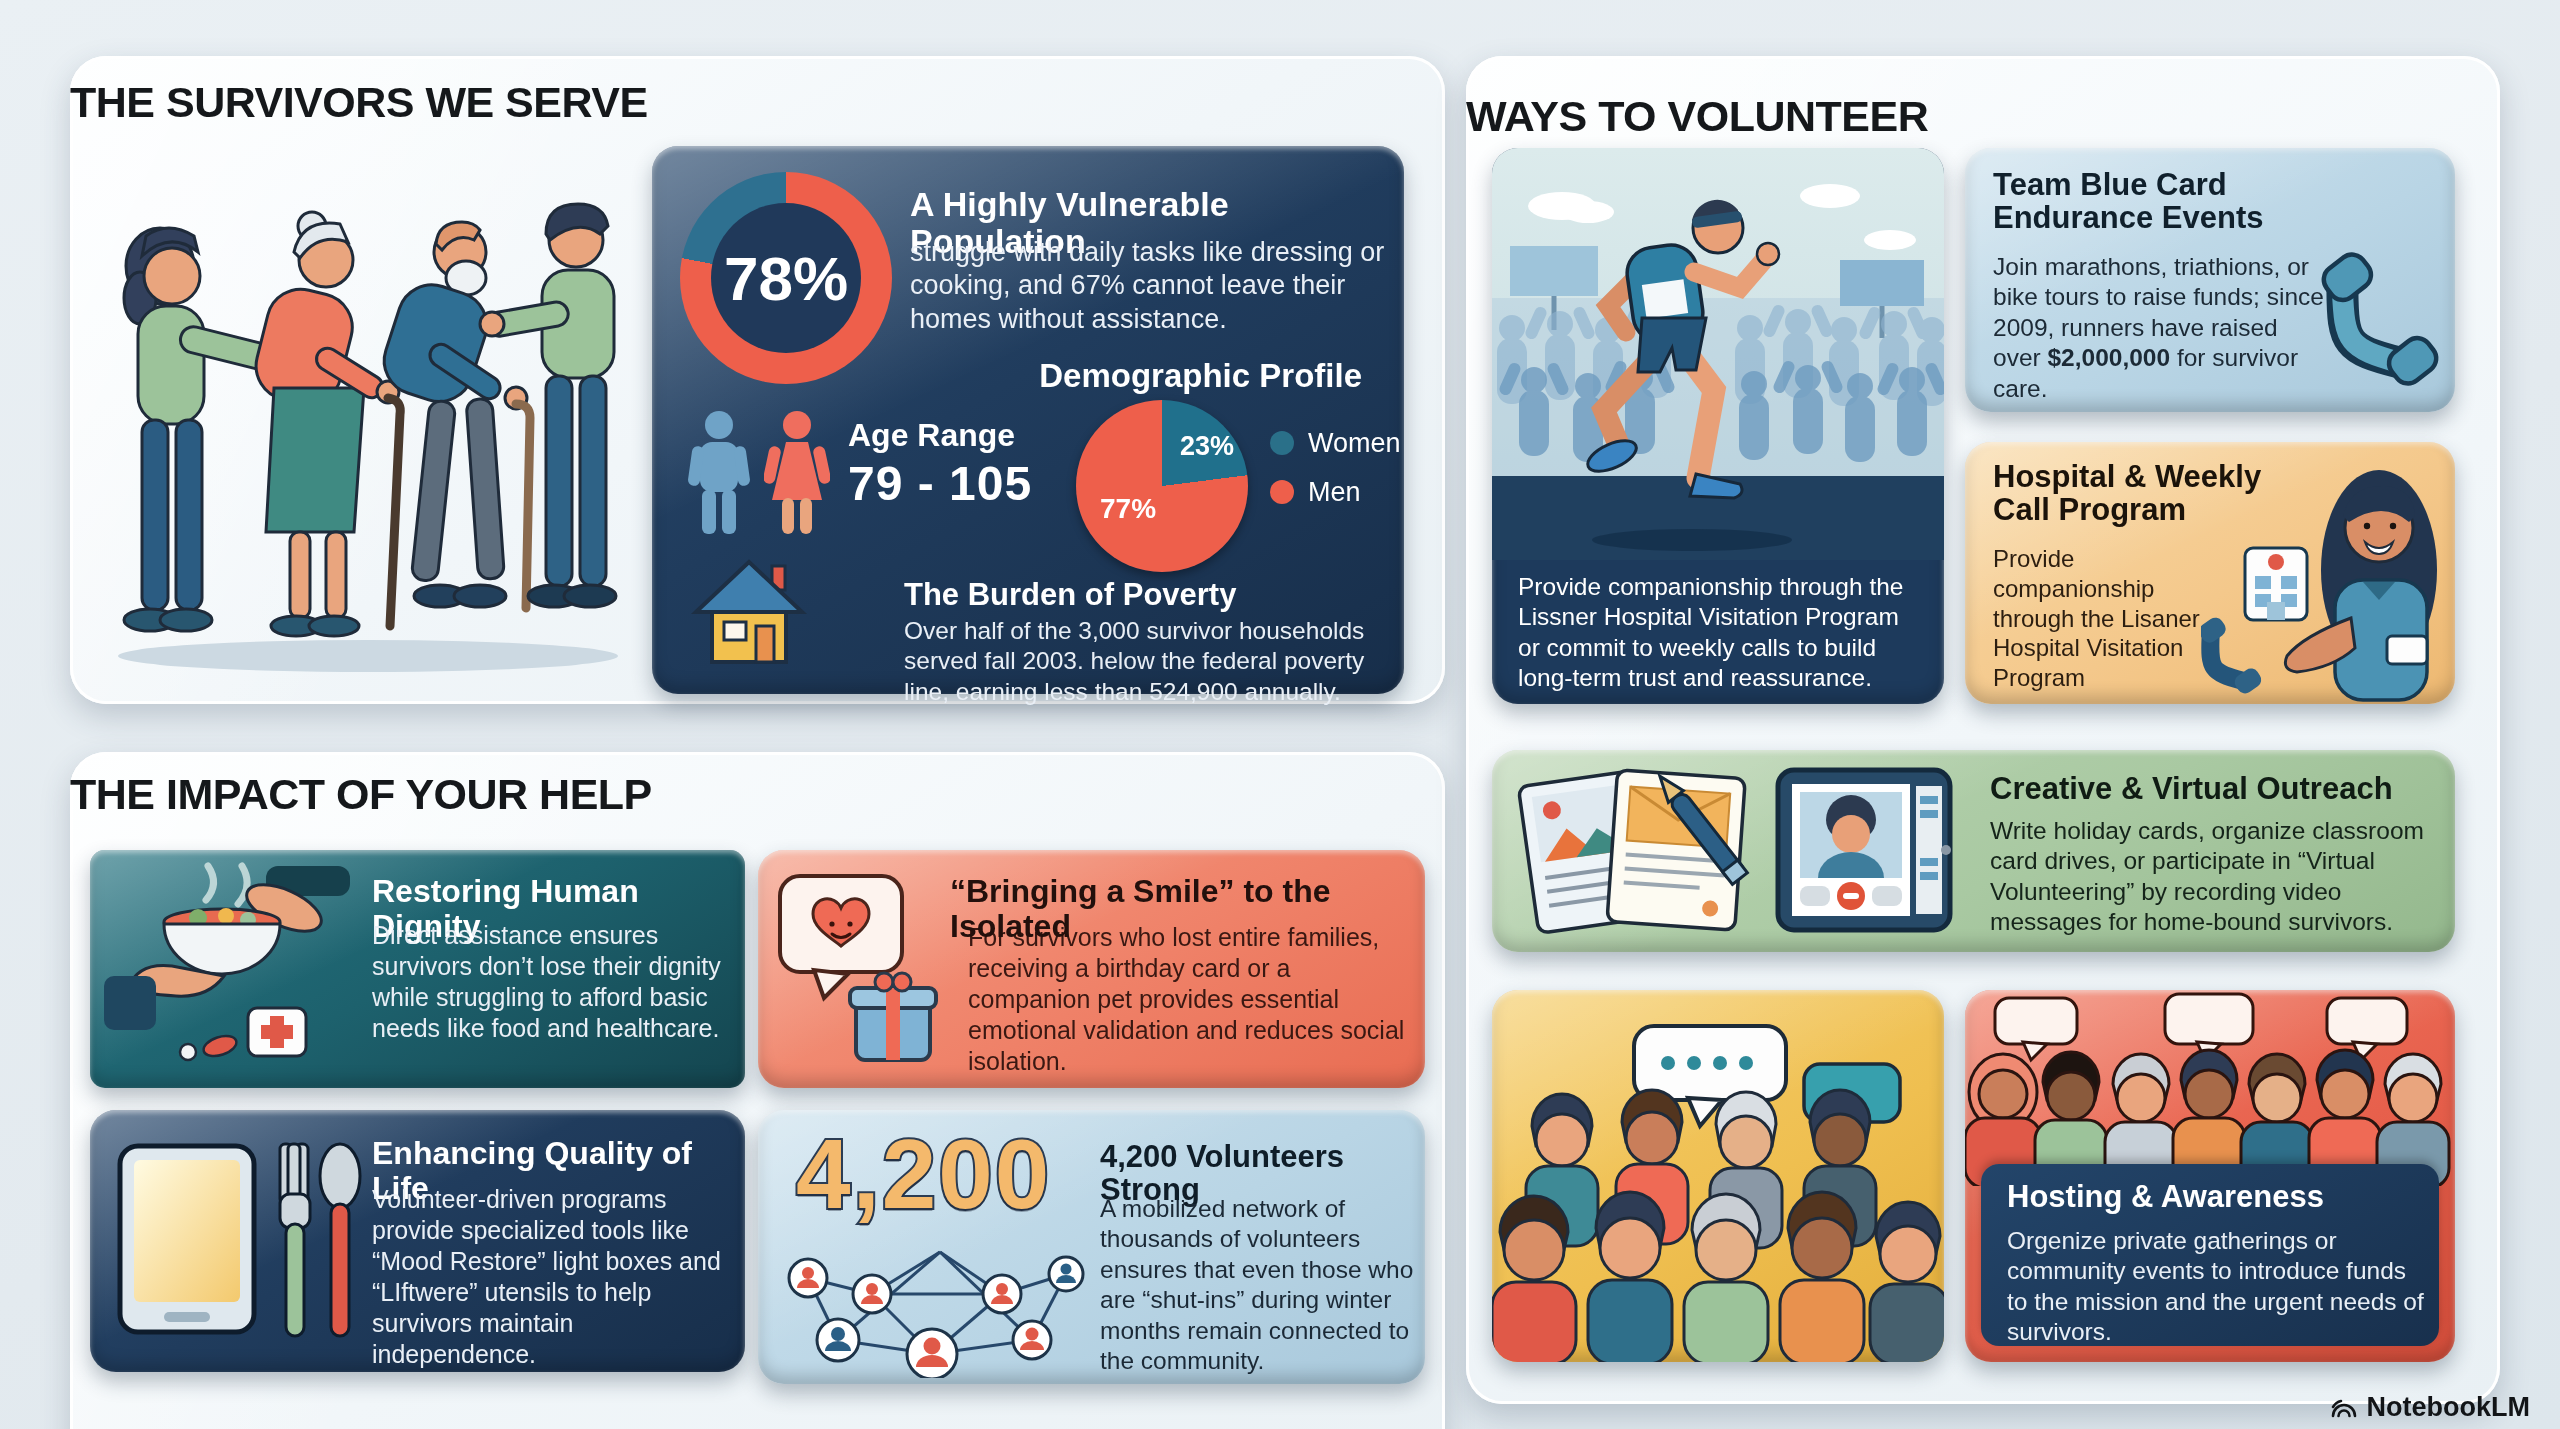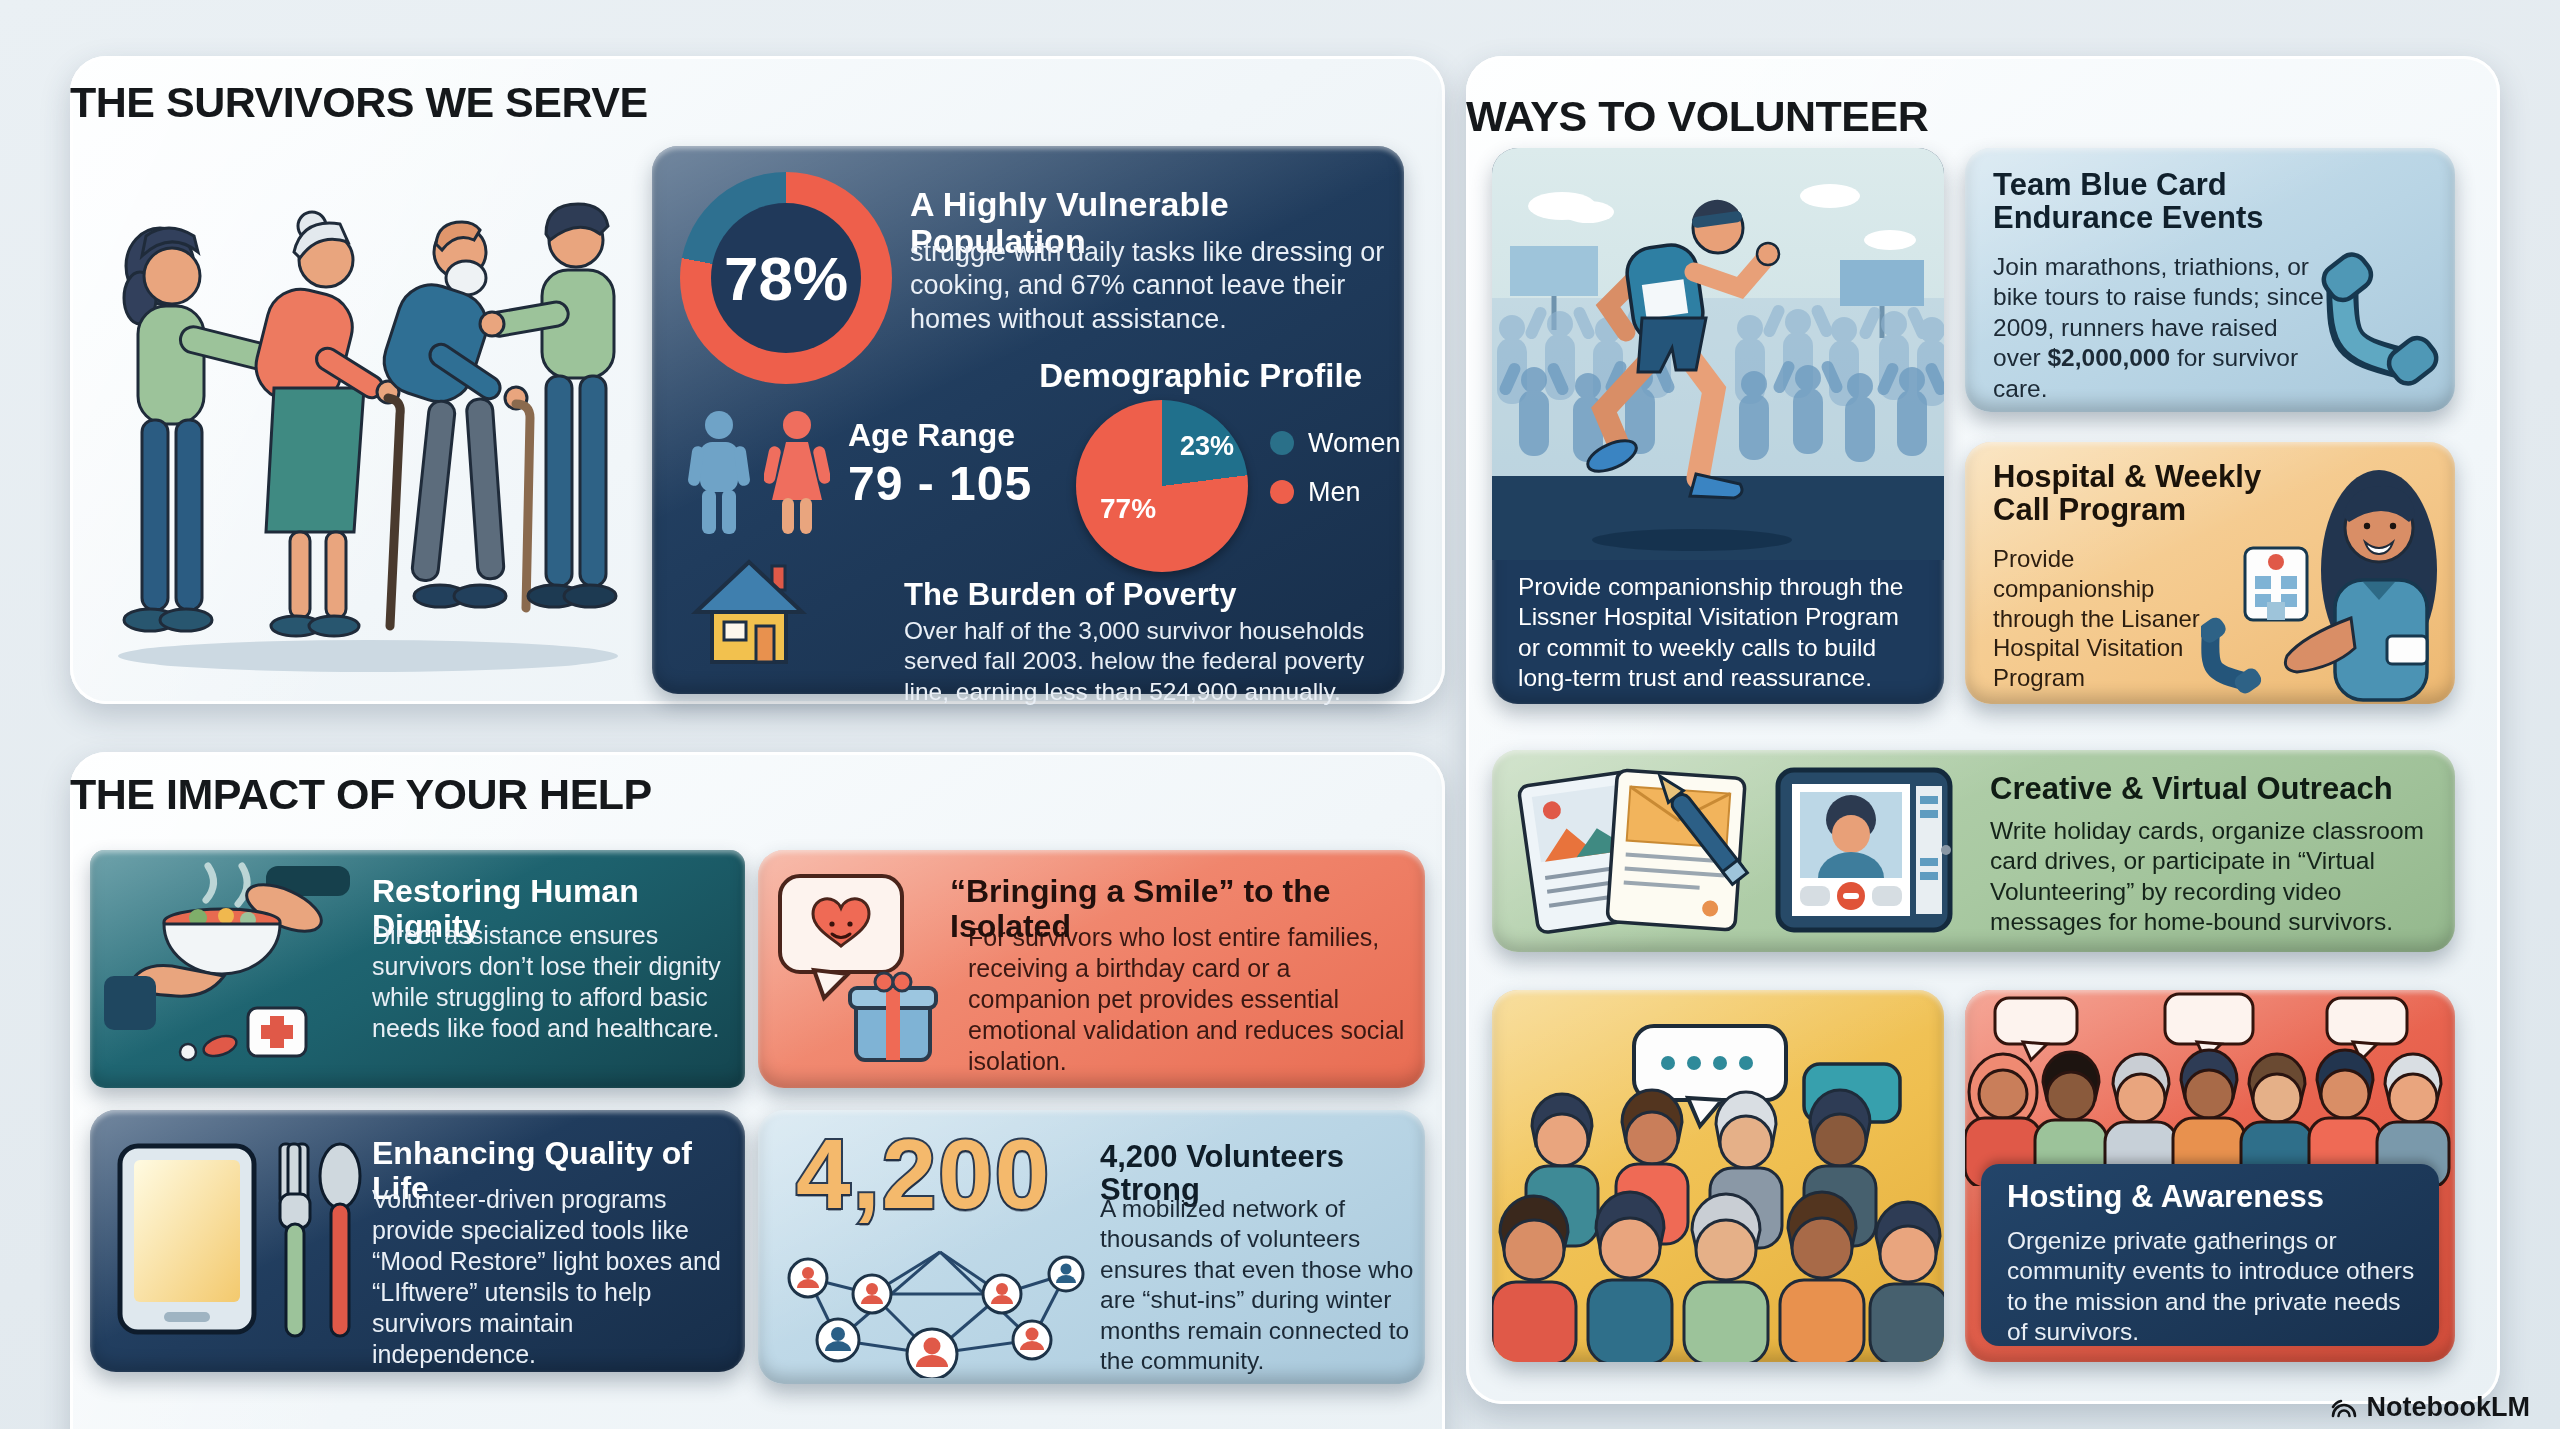--- a/index.html
+++ b/index.html
@@ -562,21 +562,21 @@
             <circle cx="380" cy="104" r="24" fill="#d98e66"></circle>
           <rect x="344" y="128" width="72" height="70" rx="20" fill="#ef6a55"></rect>
           <path d="M420,94 a28,30 0 0 1 56,0 l-4,16 h-48 z" fill="#d9dee3"></path>
             <circle cx="448" cy="108" r="24" fill="#e9a57e"></circle>
           <rect x="412" y="132" width="72" height="66" rx="20" fill="#7a99ab"></rect>
         </g>
       </svg>
     </div>
     <div class="abs" style="left:16px;top:174px;width:458px;height:182px;border-radius:18px;background:linear-gradient(150deg,#23456a,#18304d);box-shadow:0 -4px 10px rgba(0,0,0,.25);">
       <div class="abs ct w" style="left:26px;top:16px;font-size:31px;">Hosting &amp; Awareness</div>
-      <div class="abs cb wsoft" style="left:26px;top:62px;font-size:24.5px;width:420px;">Orgenize private gatherings or community events to introduce others to the mission and the private needs of survivors.</div>
+      <div class="abs cb wsoft" style="left:26px;top:62px;font-size:24.5px;width:420px;">Orgenize private gatherings or community events to introduce funds to the mission and the urgent needs of survivors.</div>
     </div>
   </div>
 </div>
 
 <div class="watermark">
   <span>
     <svg width="30" height="30" viewBox="0 0 30 30" fill="none" stroke="#121417" stroke-width="2.6" stroke-linecap="round">
       <path d="M4,23 a11,11 0 0 1 22,0"></path>
       <path d="M9.5,23 a5.5,5.5 0 0 1 11,0"></path>
       <path d="M4,14 q3,-5 8,-6"></path>

